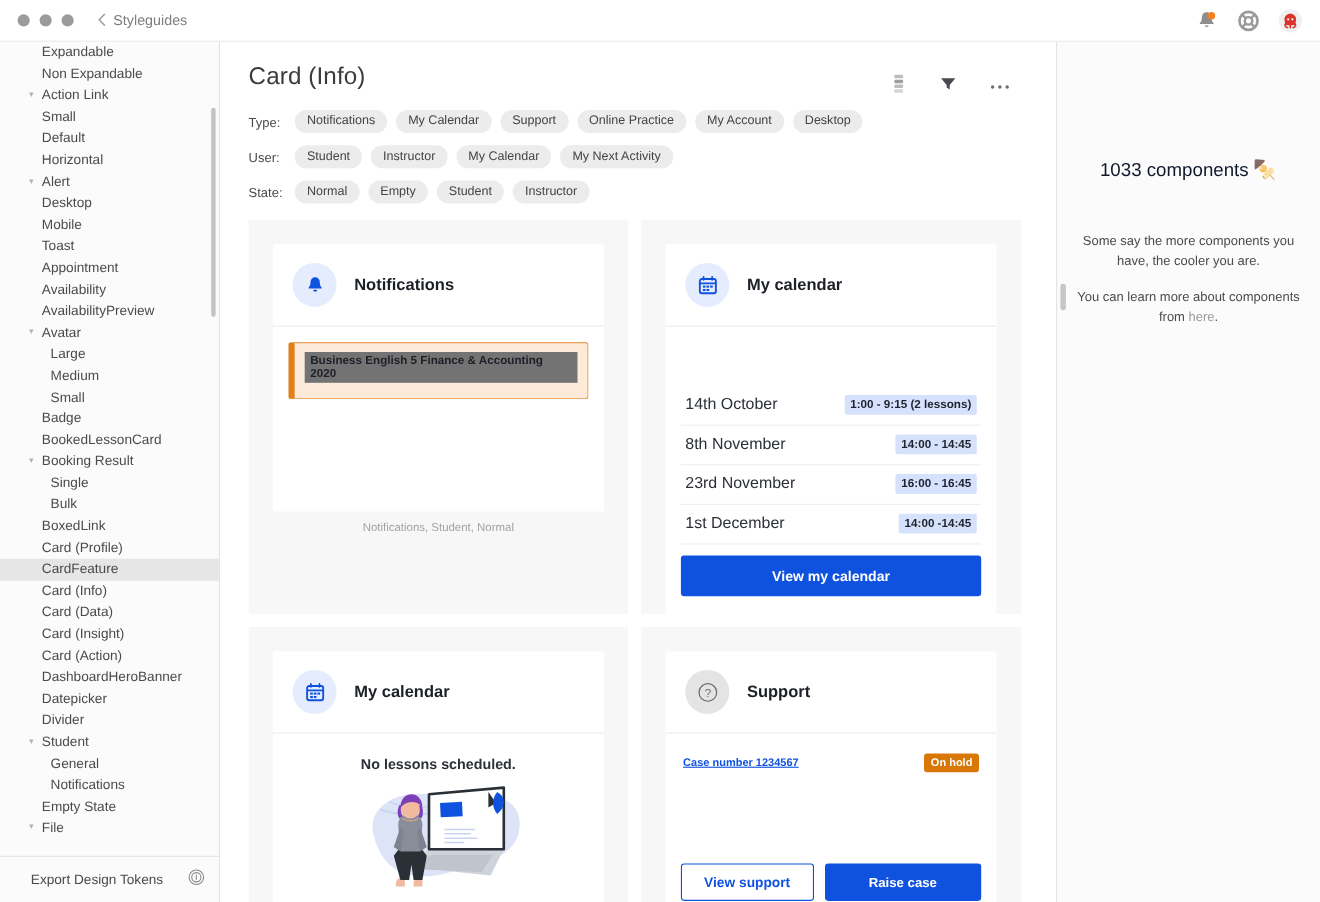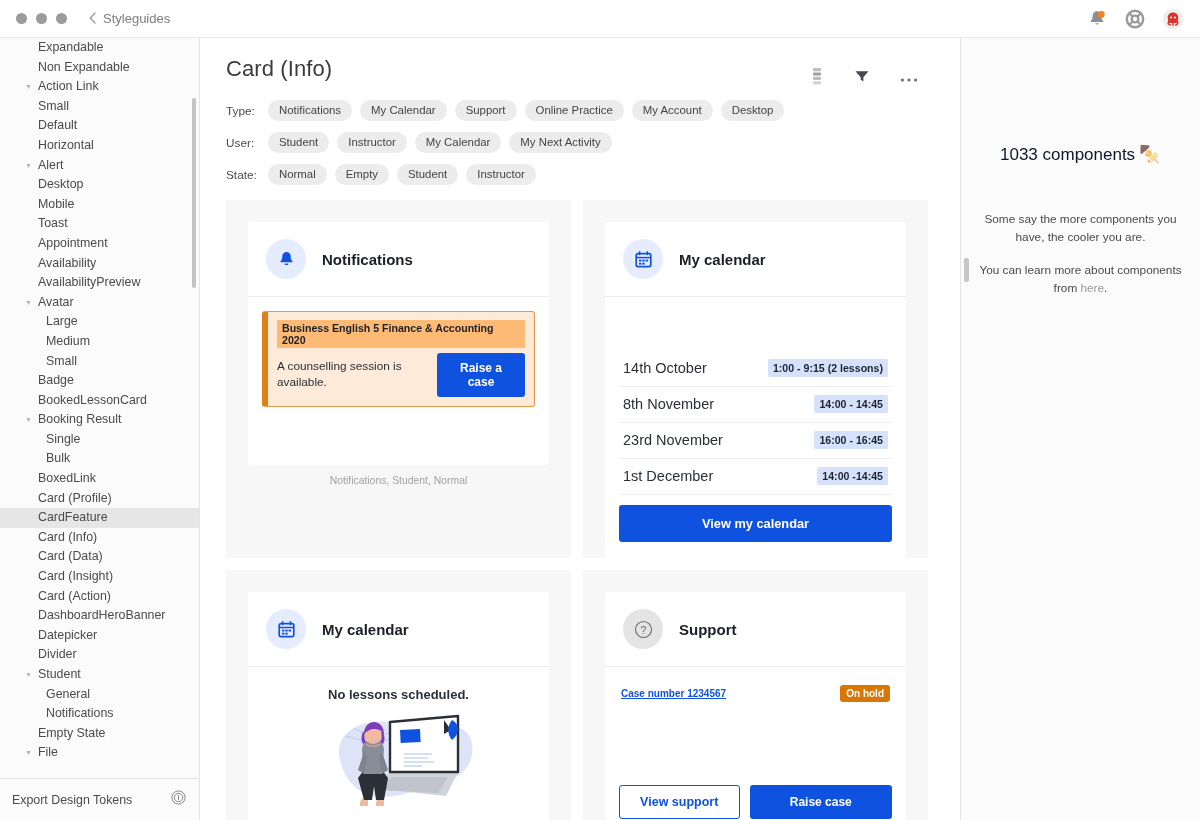--- a/index.html
+++ b/index.html
@@ -61,21 +61,21 @@
   .side-item.group > .side-label { margin-left: 0; }
   .side-item.lvl1 > .side-label { margin-left: 38px; }
   .side-item.lvl2 > .side-label { margin-left: 46px; }
   .side-item.selected { background: #e6e6e6; }
   .side-foot {
     position: absolute; left: 0; bottom: 0;
     width: 200px; height: 42px;
     border-top: 1px solid #e4e4e4;
     background: #fbfbfb;
     display: flex; align-items: center; justify-content: space-between;
-    padding: 0 14px 0 12px;
+    padding: 0 14px 0 28px;
   }
   .side-foot-label { font-size: 12.4px; color: #4b4b4b; }
   .side-scrollbar {
     position: absolute; right: 3px; top: 60px;
     width: 4px; height: 190px; border-radius: 3px;
     background: #c3c3c3;
   }
 
   
   .main {
@@ -141,21 +141,21 @@
 
   
   .alert {
     background: #fdead9;
     border: 1px solid #e8974b;
     border-left: 6px solid #e08019;
     border-radius: 3px;
     padding: 8px 9px 9px;
   }
   .alert-tag {
-    display: inline-block; background: #fdba74; color: #1c1f26;
+    display: inline-block; background: #737373; color: #1c1f26;
     font-size: 10.6px; font-weight: 700; padding: 2px 5px; margin-bottom: 5px;
   }
   .alert-row { display: flex; align-items: center; justify-content: space-between; gap: 10px; }
   .alert-text { font-size: 11.8px; color: #2b2f36; line-height: 1.32; max-width: 150px; }
   .btn {
     border: none; border-radius: 3px; cursor: pointer;
     font-family: "Liberation Sans", sans-serif;
   }
   .btn-primary {
     background: #1052e0; color: #ffffff;
@@ -475,24 +475,20 @@
                 <svg width="21" height="21" viewBox="0 0 21 21">
                   <path d="M10.5 3c-2.5 0-4.2 1.9-4.2 4.3 0 3.5-1.1 4.2-1.7 5-.3.4 0 .9.5.9h10.8c.5 0 .8-.5.5-.9-.6-.8-1.7-1.5-1.7-5C14.7 4.9 13 3 10.5 3z" fill="#1052e0"></path>
                   <rect x="8.7" y="14.4" width="3.6" height="1.5" rx=".7" fill="#1052e0"></rect>
                 </svg>
               </span>
               <span class="card-title">Notifications</span>
             </div>
             <div class="card-body">
               <div class="alert">
                 <span class="alert-tag">Business English 5 Finance &amp; Accounting 2020</span>
-                <div class="alert-row">
-                  <span class="alert-text">A counselling session is available.</span>
-                  <button class="btn btn-primary">Raise a case</button>
-                </div>
               </div>
             </div>
           </div>
           <div class="tile-caption">Notifications, Student, Normal</div>
         </div>
 
         <div class="tile">
           <div class="card">
             <div class="card-head">
               <span class="card-icon">

